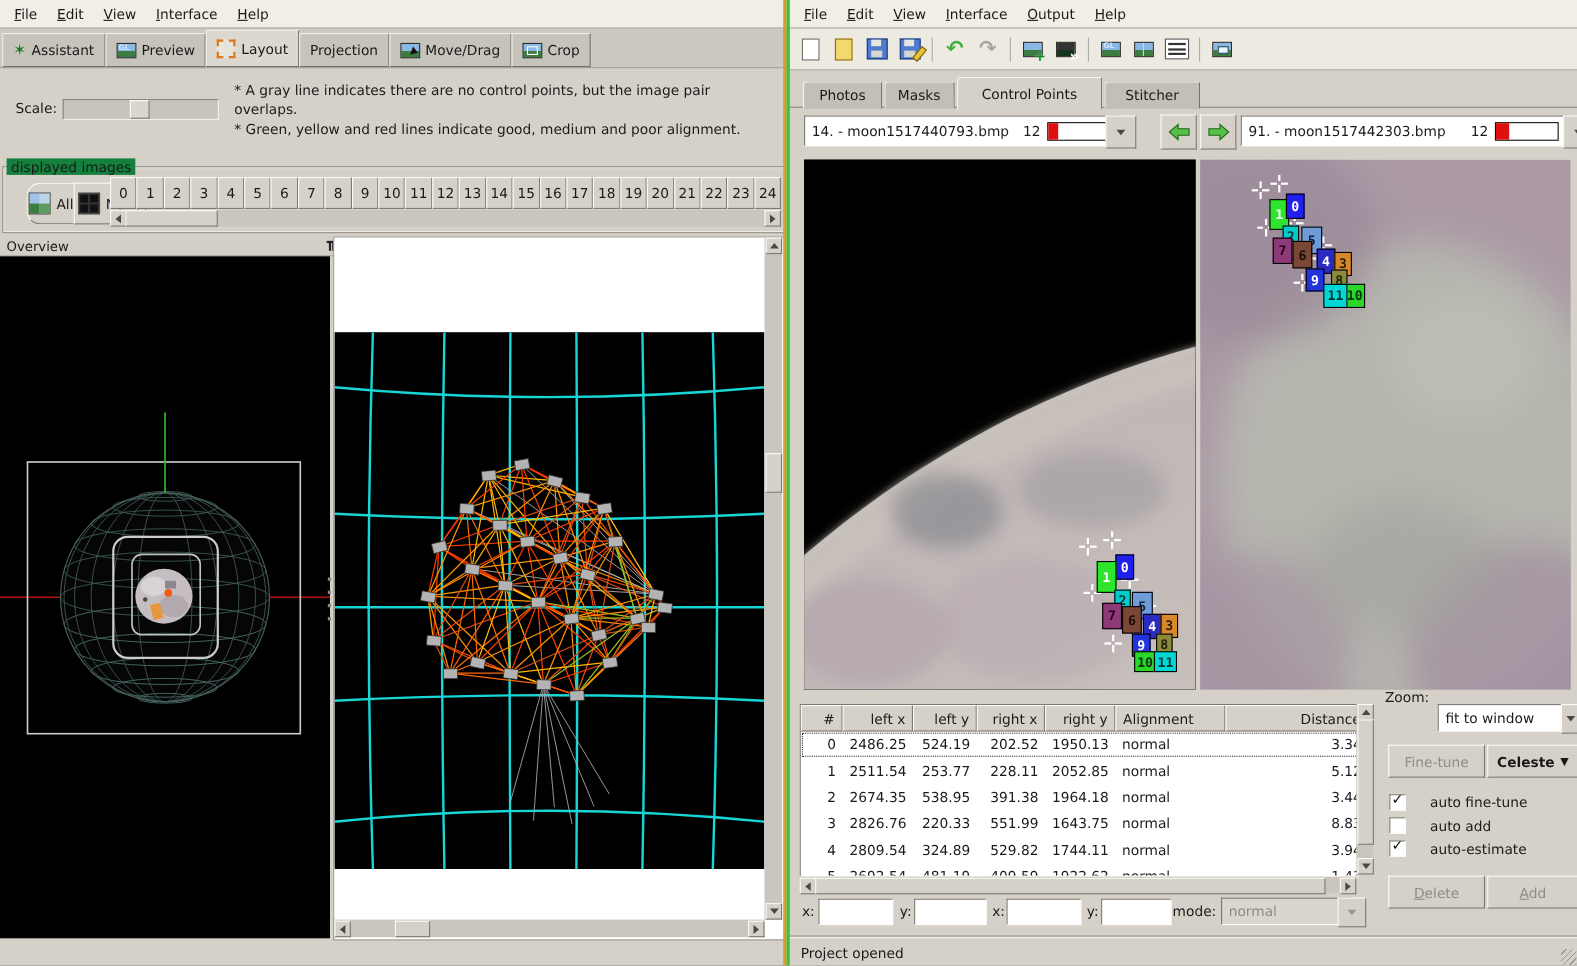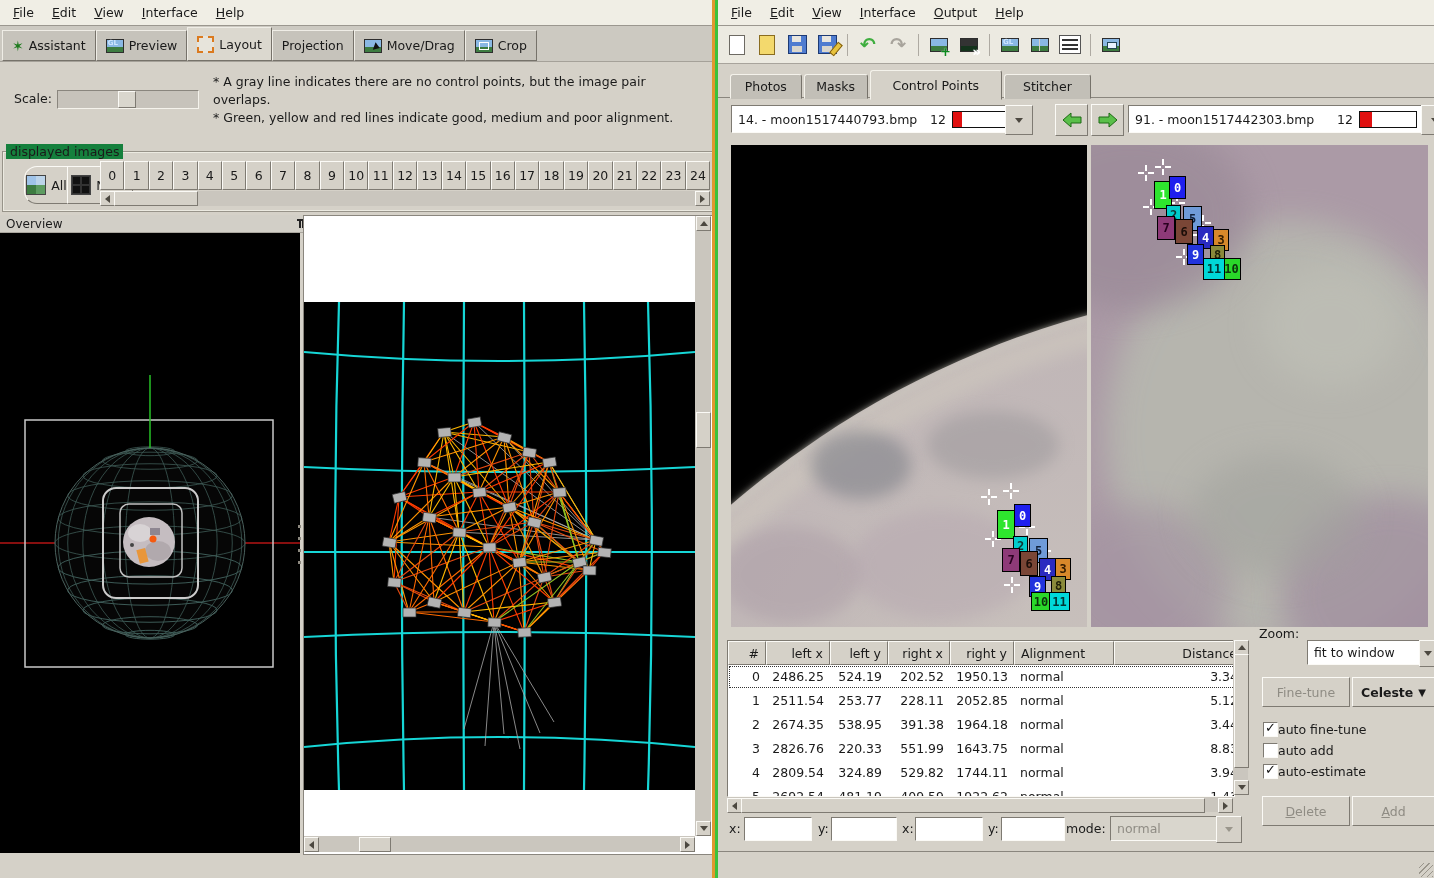--- a/index.html
+++ b/index.html
@@ -85,21 +85,21 @@
   
   .cp-table{background:#fff;overflow:hidden;font-size:12.5px;}
   .cp-row{display:flex;height:24px;line-height:24px;white-space:nowrap;width:530px;}
   .cp-row.hdr{background:#d5d1c8;height:24px;}
   .cp-row.hdr .cell{border:1px solid;border-color:#fbfaf6 #7e7a72 #7e7a72 #fbfaf6;}
   .cell{flex:none;padding:0 6px;box-sizing:border-box;text-align:right;overflow:hidden;}
   .c0{width:38px;} .c1{width:64px;} .c2{width:58px;} .c3{width:62px;} .c4{width:64px;}
   .c5{width:100px;text-align:left;} .c6{width:130px;}
   .cp-row.sel{outline:1px dotted #333;outline-offset:-2px;}
   
-  .checkrow{display:flex;align-items:center;gap:0;height:17px;}
+  .checkrow{display:flex;align-items:center;gap:22px;height:17px;}
   .cbox{width:13px;height:13px;background:#fff;border:1px solid;border-color:#7e7a72 #fbfaf6 #fbfaf6 #7e7a72;position:relative;flex:none;}
   .cbox.on::after{content:"✓";position:absolute;left:1px;top:-3px;font-size:13px;font-weight:bold;color:#111;}
   
   .cp{position:absolute;border:1px solid #000;display:flex;align-items:center;justify-content:center;
       font-family:"DejaVu Sans Mono","Liberation Mono",monospace;font-size:12px;font-weight:bold;}
   .cross{position:absolute;width:16px;height:16px;}
   .cross::before{content:"";position:absolute;left:7px;top:0;width:2px;height:16px;background:linear-gradient(#fff 0 35%,transparent 35% 60%,#fff 60%);}
   .cross::after{content:"";position:absolute;top:7px;left:0;height:2px;width:16px;background:linear-gradient(90deg,#fff 0 35%,transparent 35% 60%,#fff 60%);}
   
   .statusbar{border-top:1px solid #f6f4ed;box-shadow:0 -2px 0 #b5b1a9;display:flex;align-items:center;background:#d5d1c8;}
@@ -807,15 +807,18 @@
       </div>
 
     <div class="abs raised btn disabled" style="left:544px;top:796px;width:86px;height:28px;">
       <span class="ufl">Delete</span>
     </div>
     <div class="abs raised btn disabled" style="left:634px;top:796px;width:81px;height:28px;">
       <span class="ufl">Add</span>
     </div>
 
     <div class="abs" style="left:0;top:851px;width:716px;height:1px;background:#8a867e;"></div>
+    <div class="abs statusbar" style="left:0;top:852px;width:716px;height:26px;">
+      <span style="padding-left:10px;">Project opened</span>
+    </div>
     <div class="grip"></div>
   </div>
 </div>
 
 </body></html>

